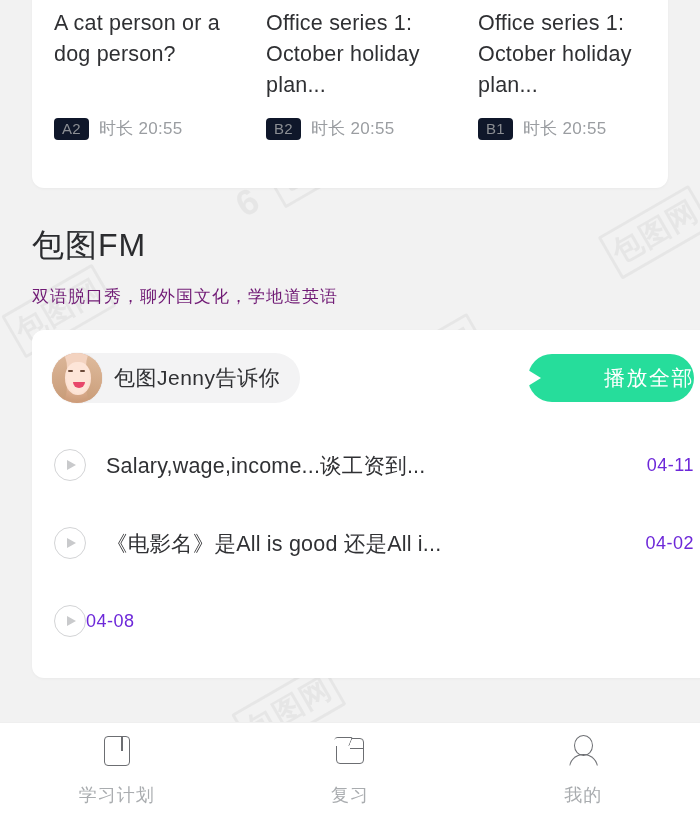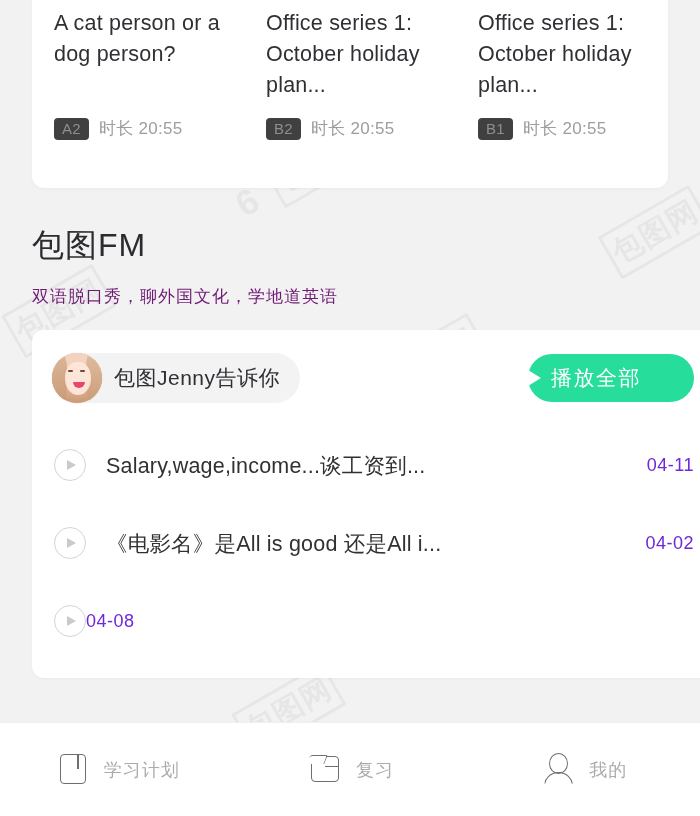--- a/index.html
+++ b/index.html
@@ -73,21 +73,21 @@
     color:#2f3033;
     letter-spacing:.2px;
     word-break:break-word;
     min-height:93px;
   }
   .col-meta{
     display:flex; align-items:center; gap:10px;
     margin-top:16px;
   }
   .badge{
-    background:#404040;
+    background:#0f172a;
     color:#8b8e93;
     font-size:15px;
     border-radius:4px;
     padding:3px 8px 4px;
     line-height:1;
     letter-spacing:.3px;
   }
   .dur{
     color:#9a9da1;
     font-size:17px;
@@ -162,21 +162,21 @@
   }
   .host-name{
     font-size:21px; color:#2f3033; letter-spacing:.5px;
     margin-left:12px; white-space:nowrap;
   }
   .play-all{
     position:absolute; right:22px; top:24px;
     height:48px; min-width:166px;
     background:#26dd9b;
     border-radius:24px;
-    display:flex; align-items:center; justify-content:flex-start; gap:10px;
+    display:flex; align-items:center; justify-content:space-between; gap:10px;
     color:#fff;
     cursor:pointer;
     border:none;
   }
   .play-all .tri{
     width:0; height:0;
     border-left:13px solid #fff;
     border-top:8px solid transparent;
     border-bottom:8px solid transparent;
     display:block;
@@ -228,21 +228,21 @@
   #tabbar{
     position:absolute; left:0; right:0; bottom:0;
     height:94px;
     background:#fff;
     display:flex;
     z-index:20;
     border-top:1px solid #efefef;
   }
   .tab{
     flex:1 1 0;
-    display:flex; flex-direction:row; align-items:center; justify-content:center;
+    display:flex; flex-direction:column; align-items:center; justify-content:center;
     gap:12px;
     cursor:pointer;
   }
   .tab-icon{ width:38px; height:38px; position:relative; }
   .tab-label{
     font-size:18px; color:#a9acaf; letter-spacing:1px;
   }
   .tab.active .tab-label{ color:#2fd9a0; }
 
   

